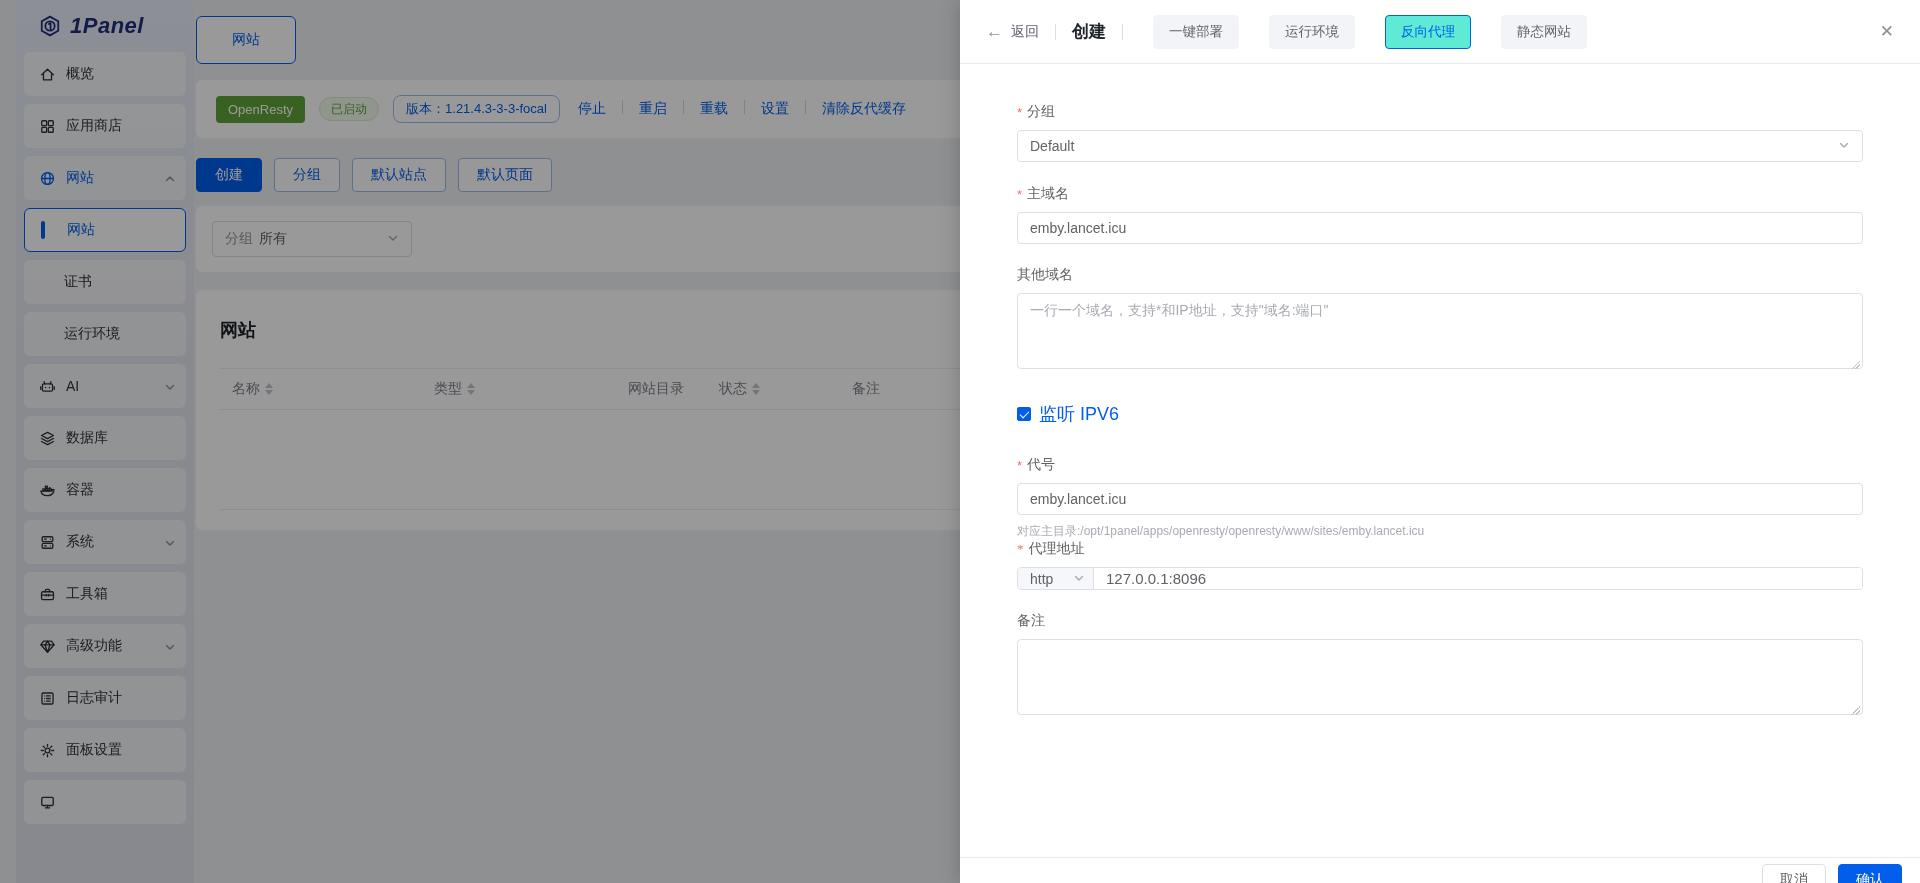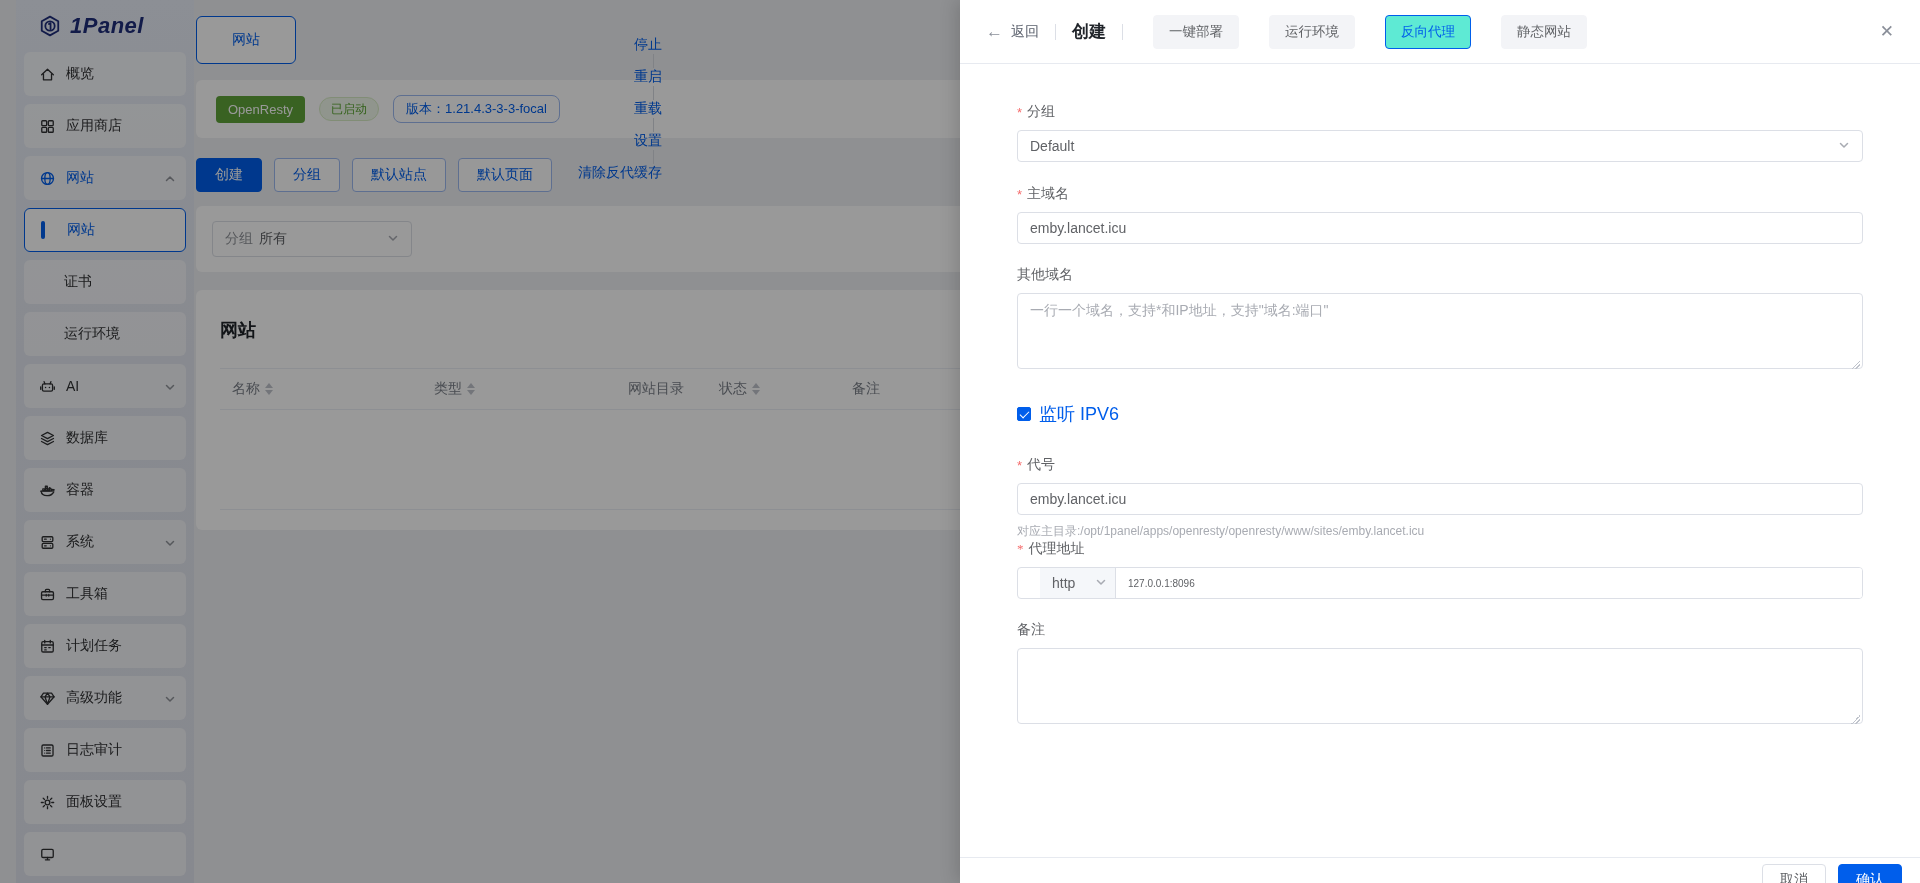--- a/index.html
+++ b/index.html
@@ -26,21 +26,21 @@
 
   
   .main { position:absolute; left:178px; top:0; right:0; height:883px; background:#eef0f4; }
   .route-tab { position:absolute; left:18px; top:16px; width:100px; height:48px; background:rgba(255,255,255,.95);
     border:1px solid #005eeb; border-radius:6px; color:#005eeb; font-size:14px; display:flex; align-items:center; justify-content:center; }
   .svc-card { position:absolute; left:18px; top:80px; width:1664px; height:58px; background:#fff; border-radius:6px;
     display:flex; align-items:center; padding:0 20px; gap:14px; }
   .svc-name { background:#5fa33a; color:#fff; font-size:13px; height:27px; padding:0 12px; border-radius:4px; display:flex; align-items:center; }
   .svc-status { background:#f0f9eb; border:1px solid #d8ecc5; color:#58a32f; font-size:12px; height:24px; padding:0 11px; border-radius:12px; display:flex; align-items:center; }
   .svc-version { border:1px solid #9db9f0; color:#005eeb; font-size:13px; height:28px; padding:0 12px; border-radius:8px; background:#fff; display:flex; align-items:center; }
-  .svc-actions { display:flex; align-items:flex-end;flex-direction:column; }
+  .svc-actions { display:flex; align-items:flex-start; }
   .link-btn { color:#005eeb; font-size:14px; background:none; border:none; cursor:pointer; padding:0 4px; font-family:inherit; }
   .v-div { width:1px; height:14px; background:#d5d9e0; margin:0 12px; }
   .btn-row { position:absolute; left:18px; top:158px; display:flex; gap:12px; }
   .btn { height:34px; border-radius:4px; font-size:14px; padding:0 18px; cursor:pointer; font-family:inherit; }
   .btn.primary { background:#005eeb; border:1px solid #005eeb; color:#fff; }
   .btn.plain { background:rgba(255,255,255,.9); border:1px solid #9db9f0; color:#005eeb; }
   .filter-card { position:absolute; left:18px; top:206px; width:1664px; height:66px; background:#fff; border-radius:6px; display:flex; align-items:center; padding:0 16px; }
   .filter-select { width:200px; height:36px; border:1px solid #dcdfe6; border-radius:4px; background:#fff; display:flex; align-items:center; padding:0 12px; font-size:14px; gap:6px; cursor:pointer; }
   .filter-prefix { color:#909399; }
   .filter-value { color:#606266; flex:1; }
@@ -80,24 +80,24 @@
   .t-area { width:100%; height:76px; border:1px solid #dcdfe6; border-radius:4px; padding:8px 12px; font-size:14px; color:#606266; font-family:inherit; resize:none; outline:none; position:relative; }
   .ta-wrap { position:relative; }
   .ta-wrap::after { content:""; position:absolute; right:3px; bottom:4px; width:9px; height:9px;
      background:linear-gradient(135deg, transparent 0 50%, #c0c4cc 50% 57%, transparent 57% 72%, #c0c4cc 72% 79%, transparent 79%); pointer-events:none; }
   .t-area::placeholder { color:#a8abb2; }
   .cb-row { display:flex; align-items:center; gap:8px; margin-top:29px; cursor:pointer; }
   .cb { width:14px; height:14px; border-radius:2px; background:#005eeb; border:1px solid #005eeb; position:relative; }
   .cb::after { content:""; position:absolute; left:4px; top:1px; width:4px; height:8px; border-right:1.5px solid #fff; border-bottom:1.5px solid #fff; transform:rotate(45deg); }
   .cb-label { font-size:18px; color:#005eeb; }
   .helper { margin-top:8px; font-size:12px; color:#a8abb2; }
-  .group-input { display:flex; width:100%; height:32px; border:1px solid #dcdfe6; border-radius:4px; overflow:hidden;padding-left:22px; }
+  .group-input { display:flex; width:100%; height:23px; border:1px solid #dcdfe6; border-radius:4px; overflow:hidden; }
   .proto-sel { width:76px; background:#f5f7fa; border-right:1px solid #dcdfe6; display:flex; align-items:center; padding:0 8px 0 12px; gap:6px; font-size:14px; color:#606266; cursor:pointer; }
   .proto-sel .p-val { flex:1; }
-  .group-input input { flex:1; border:none; outline:none; padding:0 12px; font-size:10px; color:#606266; font-family:inherit; }
+  .group-input input { flex:1; border:none; outline:none; padding:0 12px; font-size:15px; color:#606266; font-family:inherit; }
   .d-footer { position:absolute; left:0; right:0; top:857px; height:60px; border-top:1px solid #e7eaf0; background:#fff; display:flex; justify-content:flex-end; gap:12px; padding:6px 18px 0 0; }
   .f-btn { height:32px; border-radius:4px; font-size:14px; padding:0 17px; cursor:pointer; font-family:inherit; }
   .f-btn.cancel { background:#fff; border:1px solid #dcdfe6; color:#606266; }
   .f-btn.confirm { background:#005eeb; border:1px solid #005eeb; color:#fff; }
 </style>
 </head>
 <body>
 
 <div class="stage">
 
@@ -219,29 +219,20 @@
     <div class="menu-item">
       <span class="mi-icon">
         <svg viewBox="0 0 16 16">
             <rect x="2.4" y="5.4" width="11.2" height="7.4" rx="1.2"></rect>
             <path d="M6 5.4V4.2c0-.6.5-1 1-1h2c.5 0 1 .4 1 1v1.2M2.4 8.6h11.2M6.8 8v1.4M9.2 8v1.4"></path>
           </svg>
       </span>
       <span class="mi-label">工具箱</span>
     </div>
 
-    <div class="menu-item">
-      <span class="mi-icon">
-        <svg viewBox="0 0 16 16">
-            <rect x="2.6" y="3.4" width="10.8" height="9.8" rx="1.2"></rect>
-            <path d="M5.4 2.2v2.4M10.6 2.2v2.4M2.6 6.6h10.8M5.4 9h1.4M9.2 9h1.4M5.4 11.2h1.4"></path>
-          </svg>
-      </span>
-      <span class="mi-label">计划任务</span>
-    </div>
 
     <div class="menu-item">
       <span class="mi-icon">
         <svg viewBox="0 0 16 16">
             <path d="M4.2 3h7.6l2.4 3.4L8 13.4 1.8 6.4Z"></path>
             <path d="M1.8 6.4h12.4M8 13.4 5.6 6.4 8 3l2.4 3.4Z"></path>
           </svg>
       </span>
       <span class="mi-label">高级功能</span>
       <span class="chev"><svg viewBox="0 0 12 12">

